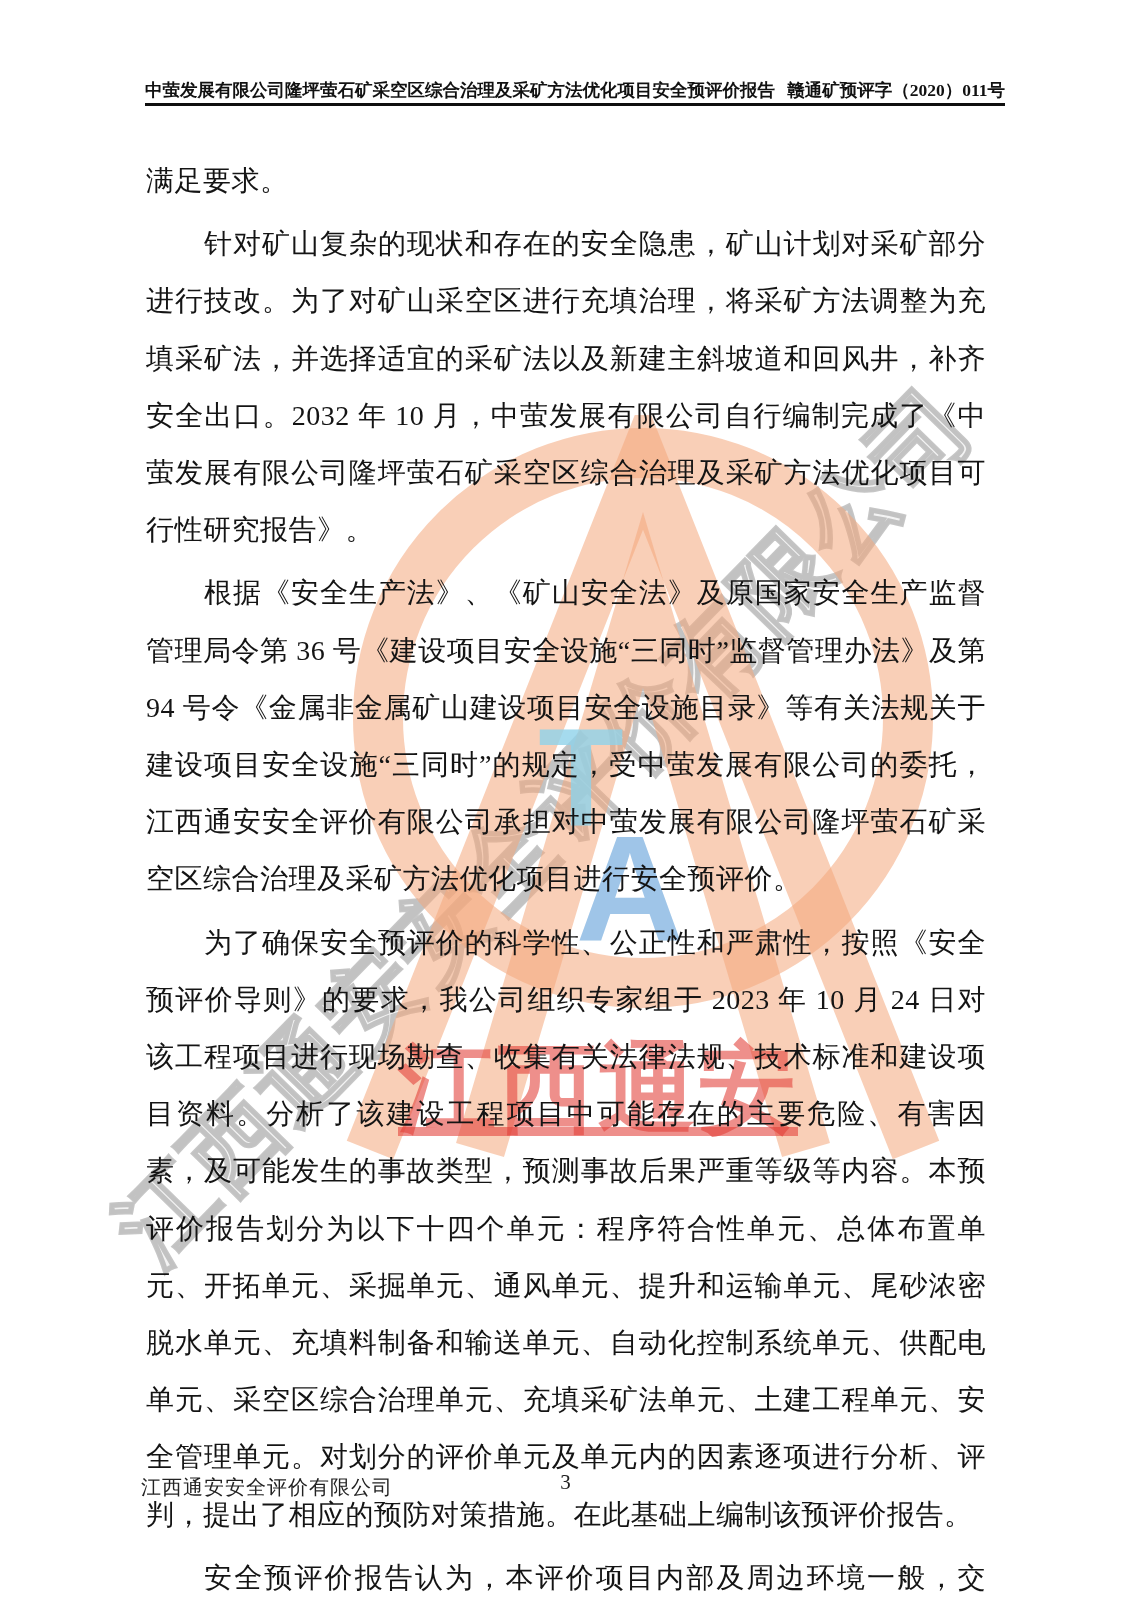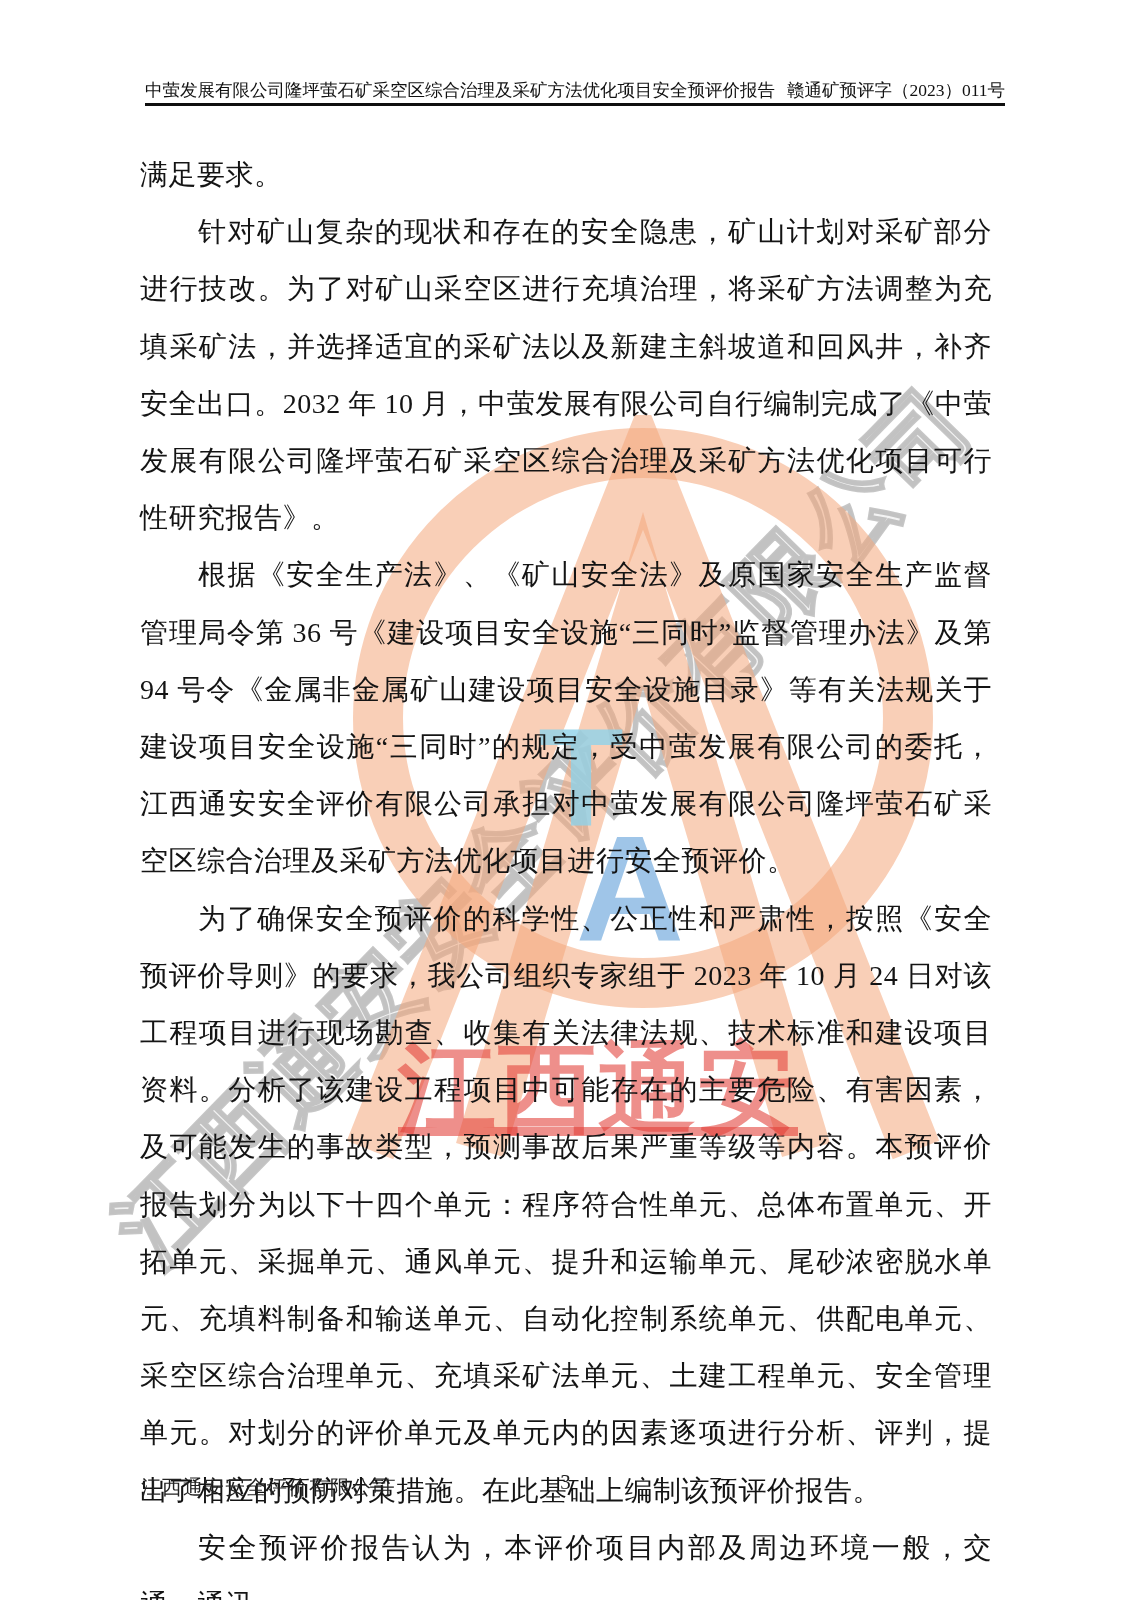--- a/index.html
+++ b/index.html
@@ -34,33 +34,33 @@
     letter-spacing:2px;
     color:rgba(225,62,55,0.58);
     white-space:nowrap;
     text-decoration:underline;
   }
   
   .content{position:absolute;inset:0;z-index:2;}
   .header{
     position:absolute;left:145px;top:78px;width:860px;
     display:flex;justify-content:space-between;align-items:baseline;
-    font-size:17.5px;font-weight:400;color:#111;
+    font-size:17.5px;font-weight:700;color:#111;
     white-space:nowrap;
   }
   .header-rule{
     position:absolute;left:145px;top:103px;width:860px;height:3px;
     background:#0f0f0f;
   }
   .body-text{
     position:absolute;left:140px;top:146px;width:852px;
     font-size:28px;line-height:57.2px;letter-spacing:0.5px;
     color:#141414;text-align:justify;
   }
-  .body-text p{margin:0;}
+  .body-text p{margin:6px;}
   .body-text p.indent{text-indent:58px;}
   .footer-company{
     position:absolute;left:141px;top:1474px;
     font-size:20px;color:#222;letter-spacing:1px;
   }
   .footer-page{
     position:absolute;left:0;top:1470px;width:1131px;
     text-align:center;font-size:21px;color:#222;
   }
 </style>
@@ -82,21 +82,21 @@
       <text x="300" y="525" text-anchor="middle" font-family="Liberation Sans, sans-serif" font-weight="bold" font-size="150" fill="#7FB2E0" fill-opacity="0.75">A</text>
     </svg>
 
     <div class="wm-red">江西通安</div>
   </div>
 
   <div class="content">
 
     <div class="header">
       <span>中萤发展有限公司隆坪萤石矿采空区综合治理及采矿方法优化项目安全预评价报告</span>
-      <span>赣通矿预评字（2023）011号</span>
+      <span>赣通矿预评字（2020）011号</span>
     </div>
     <div class="header-rule"></div>
 
     <div class="body-text">
       <p>满足要求。</p>
       <p class="indent">针对矿山复杂的现状和存在的安全隐患，矿山计划对采矿部分进行技改。为了对矿山采空区进行充填治理，将采矿方法调整为充填采矿法，并选择适宜的采矿法以及新建主斜坡道和回风井，补齐安全出口。2032 年 10 月，中萤发展有限公司自行编制完成了《中萤发展有限公司隆坪萤石矿采空区综合治理及采矿方法优化项目可行性研究报告》。</p>
       <p class="indent">根据《安全生产法》、《矿山安全法》及原国家安全生产监督管理局令第 36 号《建设项目安全设施“三同时”监督管理办法》及第 94 号令《金属非金属矿山建设项目安全设施目录》等有关法规关于建设项目安全设施“三同时”的规定，受中萤发展有限公司的委托，江西通安安全评价有限公司承担对中萤发展有限公司隆坪萤石矿采空区综合治理及采矿方法优化项目进行安全预评价。</p>
       <p class="indent">为了确保安全预评价的科学性、公正性和严肃性，按照《安全预评价导则》的要求，我公司组织专家组于 2023 年 10 月 24 日对该工程项目进行现场勘查、收集有关法律法规、技术标准和建设项目资料。分析了该建设工程项目中可能存在的主要危险、有害因素，及可能发生的事故类型，预测事故后果严重等级等内容。本预评价报告划分为以下十四个单元：程序符合性单元、总体布置单元、开拓单元、采掘单元、通风单元、提升和运输单元、尾砂浓密脱水单元、充填料制备和输送单元、自动化控制系统单元、供配电单元、采空区综合治理单元、充填采矿法单元、土建工程单元、安全管理单元。对划分的评价单元及单元内的因素逐项进行分析、评判，提出了相应的预防对策措施。在此基础上编制该预评价报告。</p>
       <p class="indent">安全预评价报告认为，本评价项目内部及周边环境一般，交通、通讯</p>
     </div>

